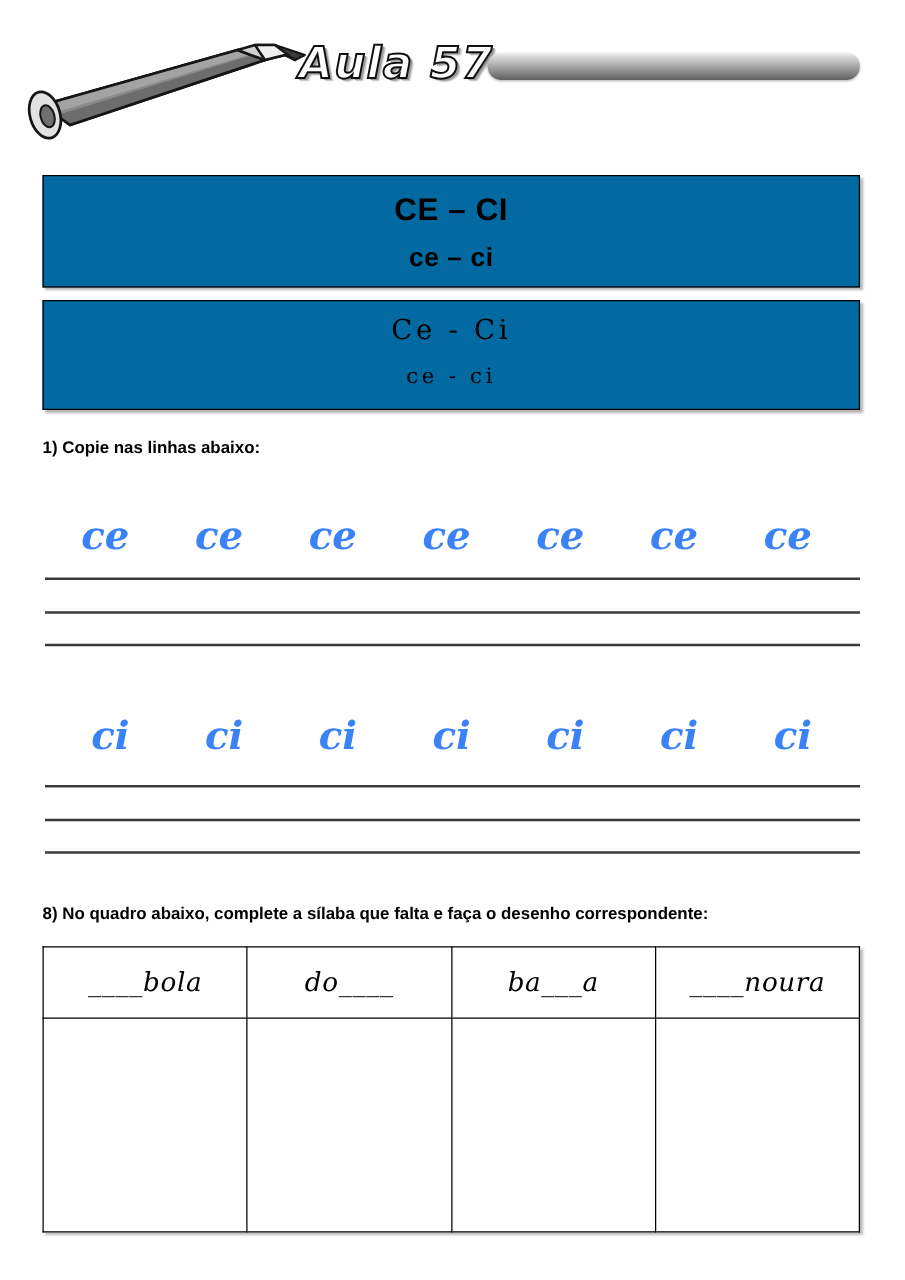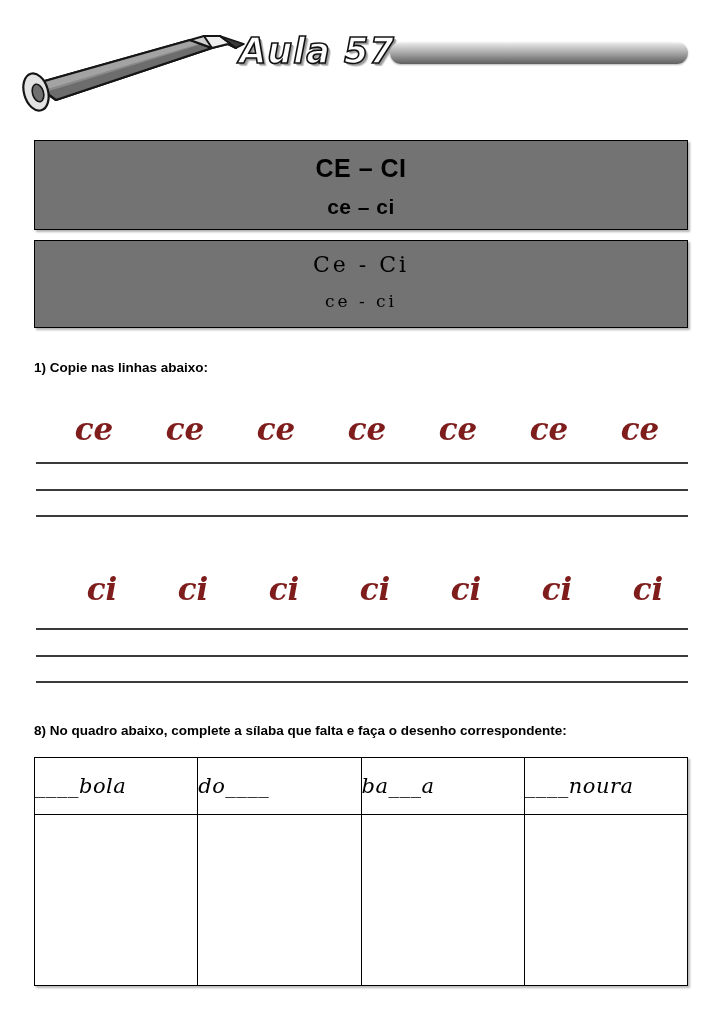--- a/index.html
+++ b/index.html
@@ -69,21 +69,21 @@
   }
 
   
   .titlebox {
     position: absolute;
     left: 34px;
     width: 654px;
     border: 1.6px solid #000000;
     box-sizing: border-box;
     box-shadow: 2px 2px 2px rgba(0,0,0,0.30);
-    background: #737373;
+    background: #0369a1;
   }
   #titlebox-print { top: 140px; height: 90px; }
   #titlebox-cursive { top: 240px; height: 88px; }
 
   .print-line {
     text-align: center;
     font-family: "Liberation Sans", sans-serif;
     font-weight: bold;
     color: #000;
   }
@@ -102,21 +102,21 @@
   
   .instruction {
     position: absolute;
     left: 34px;
     font-family: "Liberation Sans", sans-serif;
     font-weight: bold;
     font-size: 13.5px;
     color: #000;
     white-space: nowrap;
   }
-  #instr-1 { top: 360px; }
+  #instr-1 { top: 350px; }
   #instr-2 { top: 723px; }
 
   
   .syllable-row {
     position: absolute;
     left: 34px;
     width: 654px;
     display: flex;
     justify-content: center;
     align-items: flex-end;
@@ -125,23 +125,23 @@
   #syll-row-ce { top: 398px; height: 52px; padding-left: 6px; }
   #syll-row-ci { top: 558px; height: 52px; padding-left: 14px; }
 
   .syllable {
     font-family: "DejaVu Serif", serif;
     font-style: italic;
     font-weight: bold;
     font-size: 31px;
     line-height: 42px;
     letter-spacing: 0px;
-    color: #7f1d1d;
+    color: #3b82f6;
     width: 58px;
-    text-align: center;
+    text-align: left;
   }
 
   
   .lines-group {
     position: absolute;
     left: 36px;
     width: 652px;
   }
   #lines-group-ce { top: 462px; }
   #lines-group-ci { top: 628px; }
@@ -164,20 +164,21 @@
     background: #ffffff;
     box-shadow: 2px 2px 2px rgba(0,0,0,0.28);
   }
   .word-table td {
     border: 1.5px solid #000000;
     padding: 0;
     box-sizing: border-box;
   }
   .word-cell {
     height: 57px;
+    text-align: center;
     vertical-align: middle;
   }
   .word-cursive {
     font-family: "DejaVu Serif", serif;
     font-style: italic;
     font-size: 21px;
     letter-spacing: 0.5px;
     color: #000;
     display: inline-block;
     white-space: pre;

